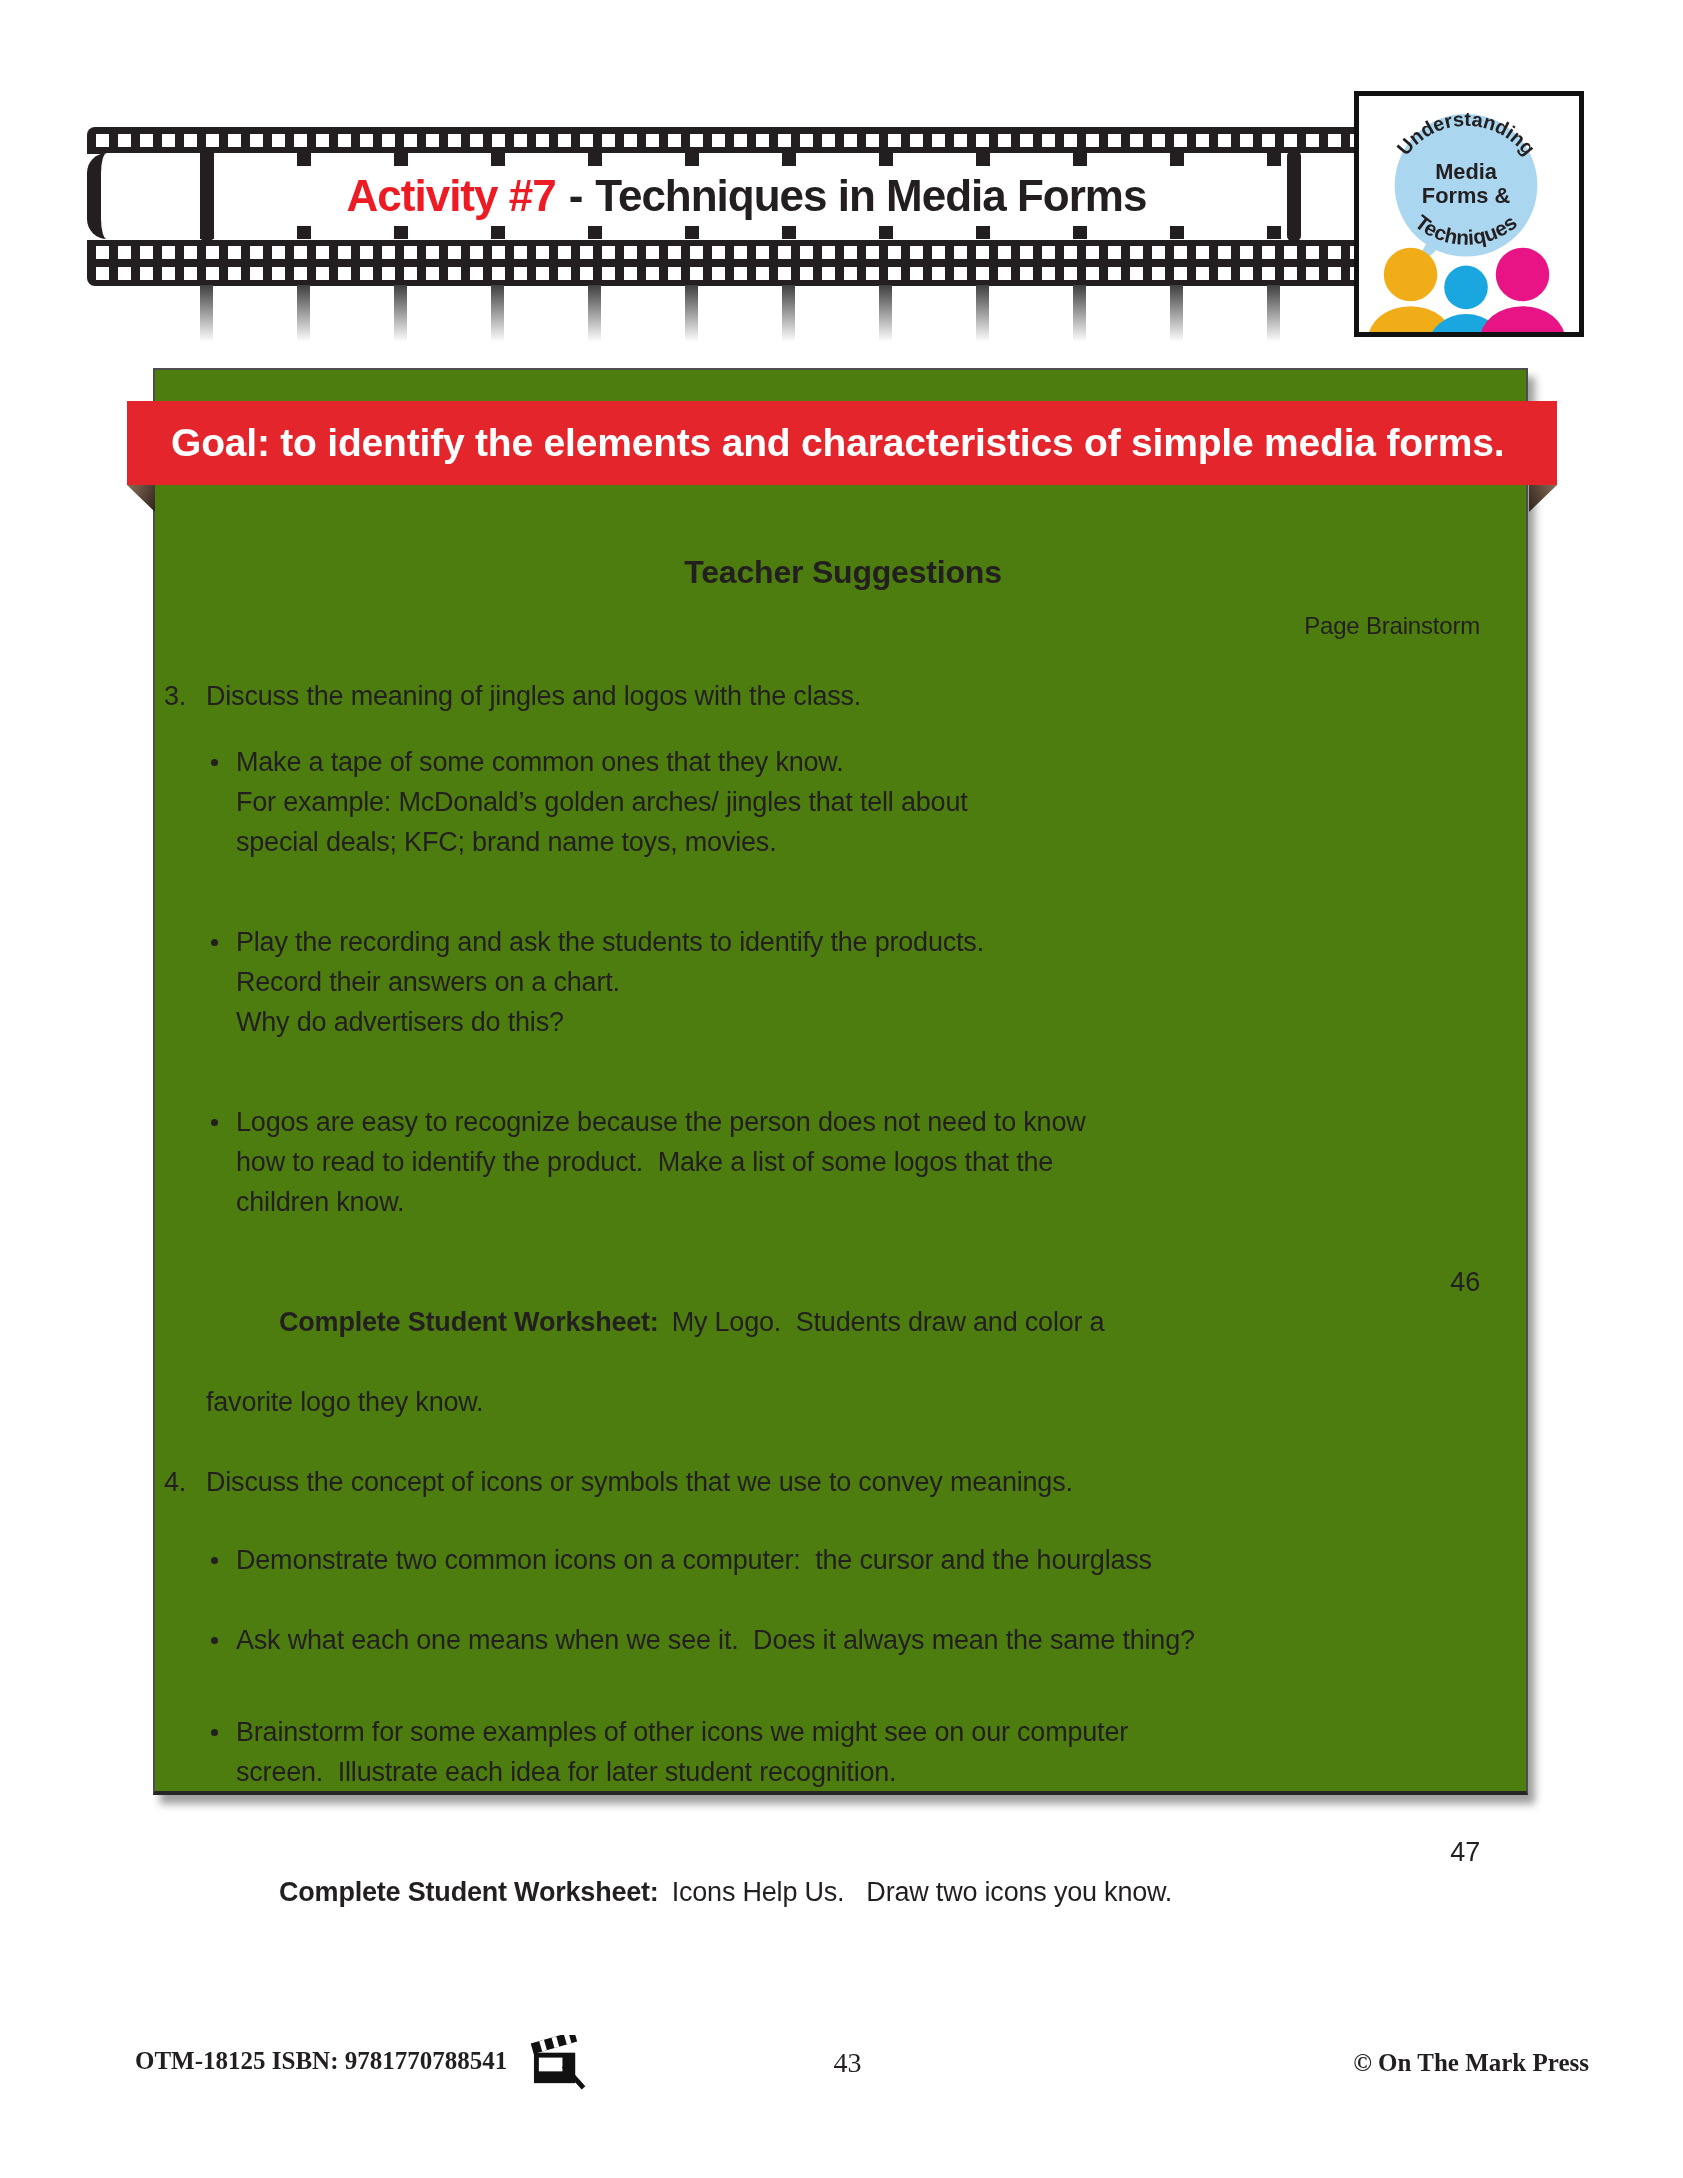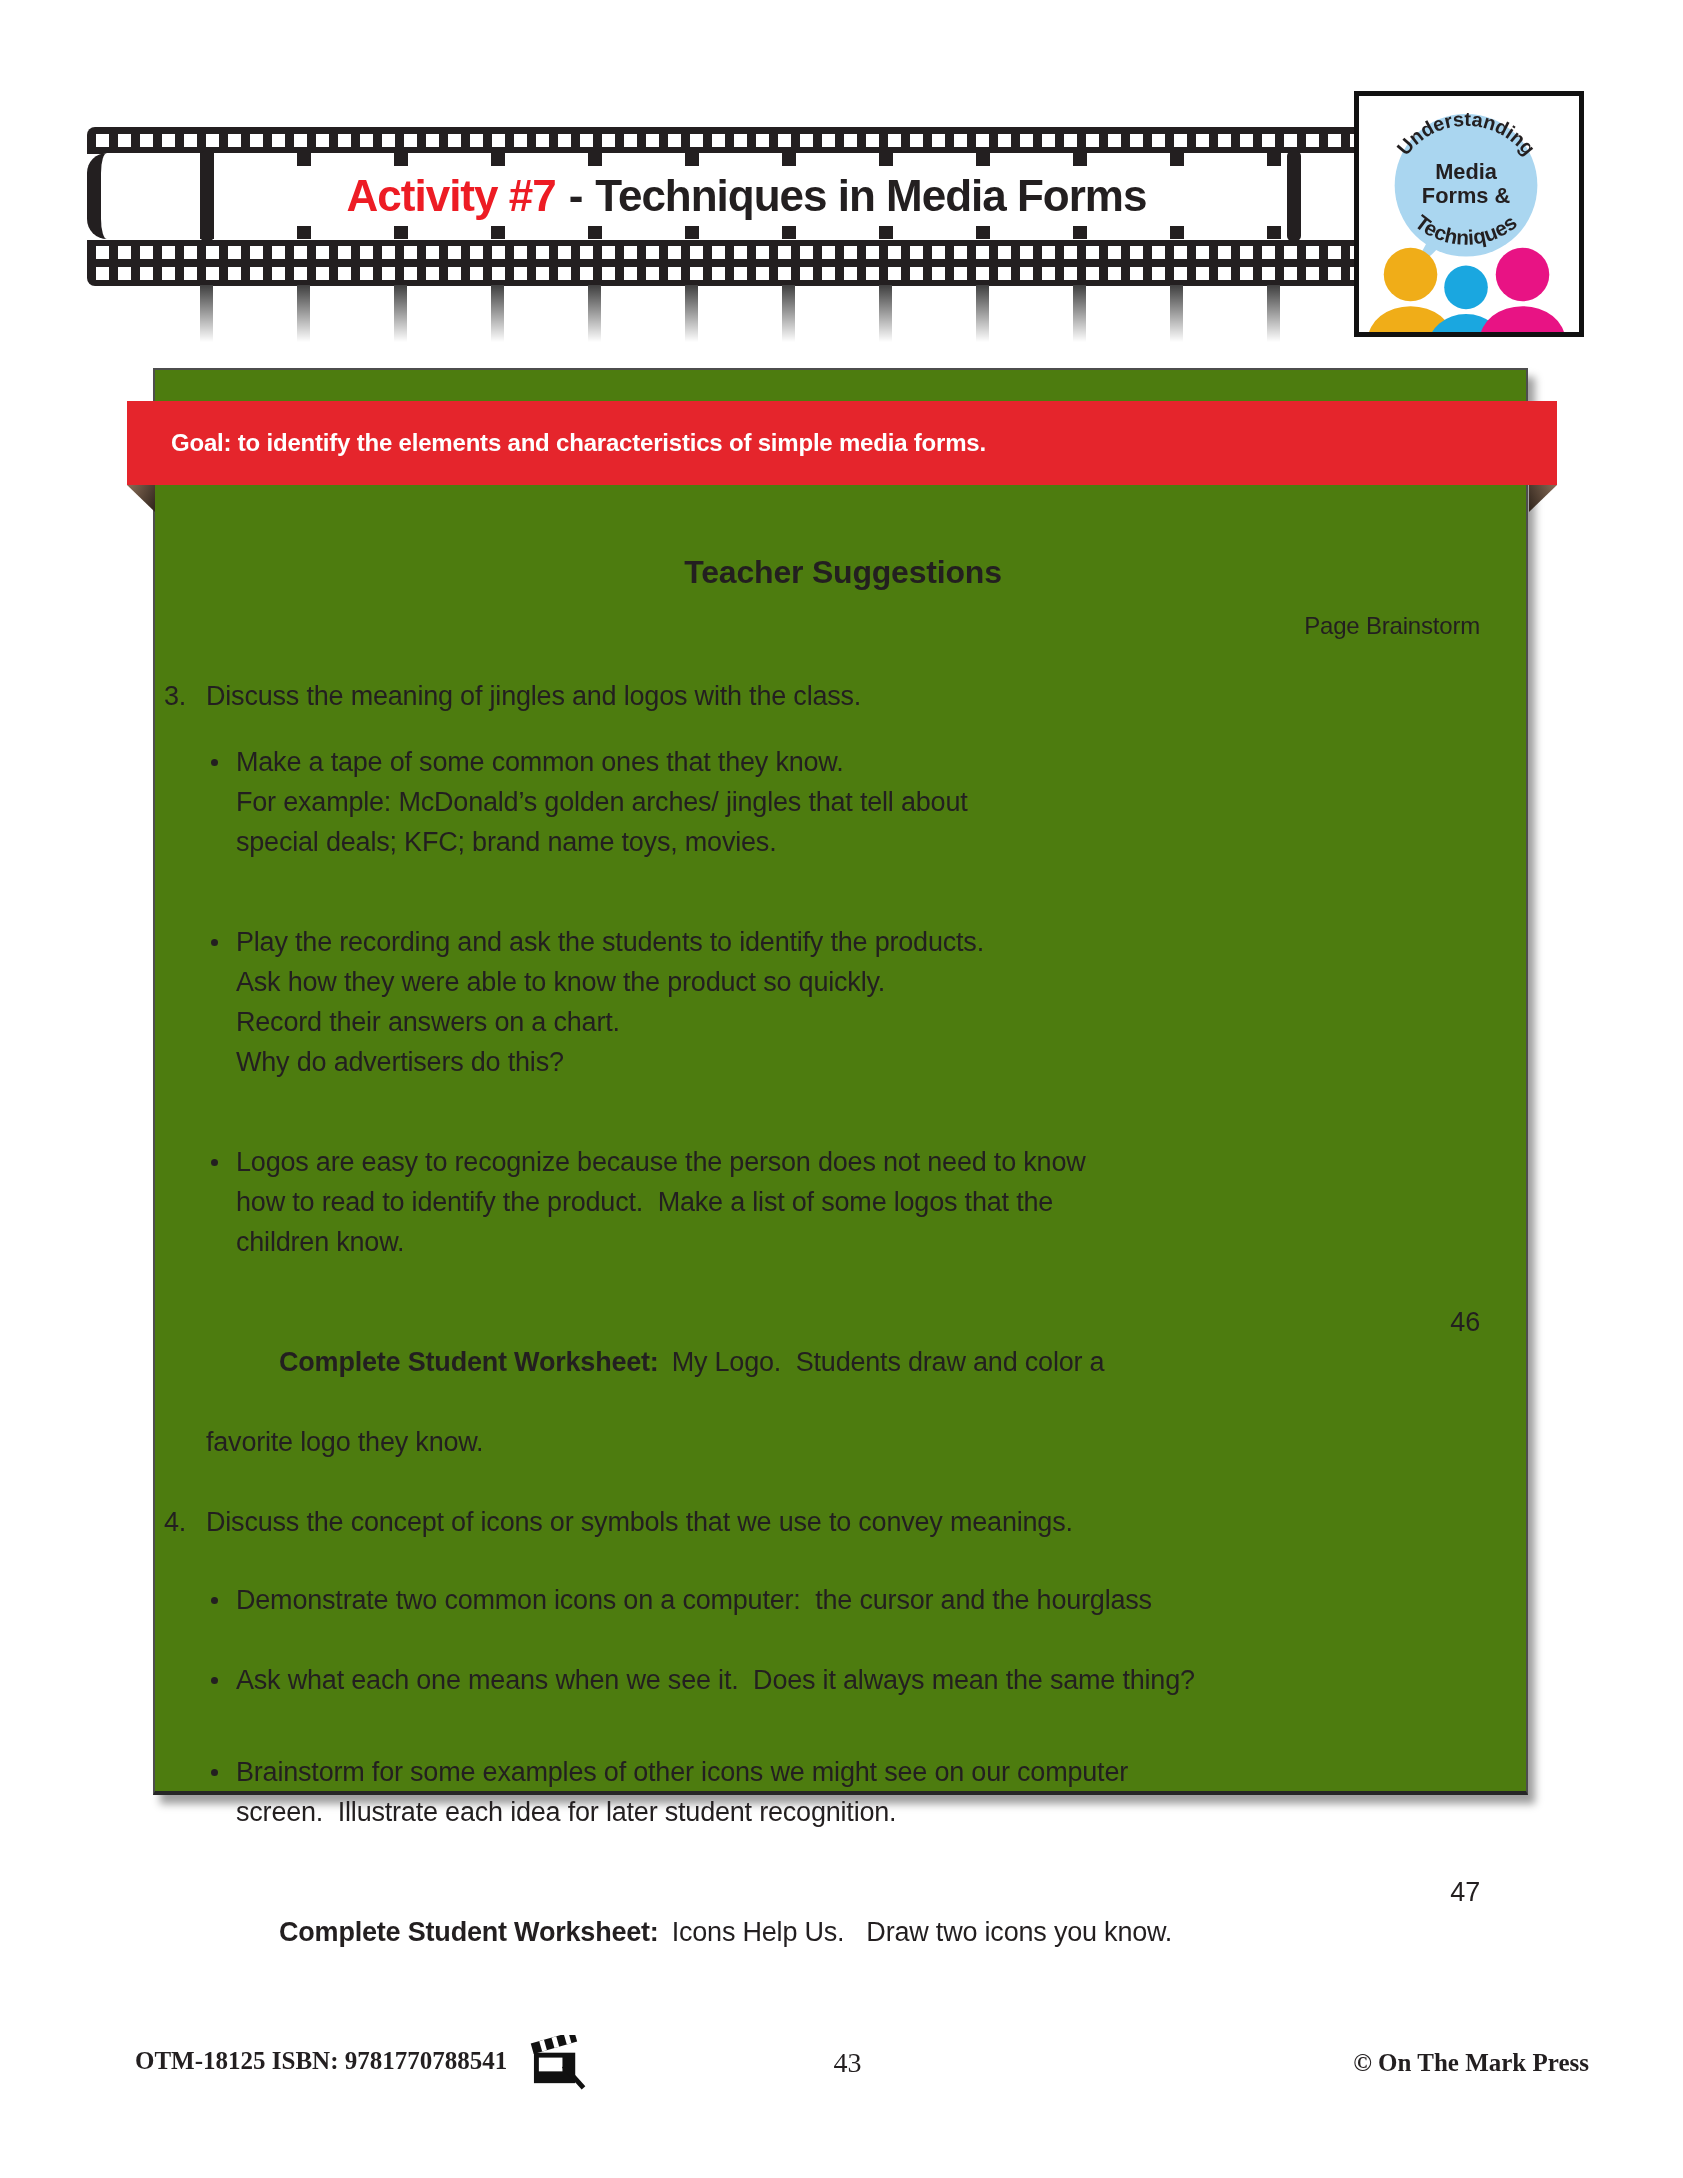--- a/index.html
+++ b/index.html
@@ -33,21 +33,21 @@
      background:linear-gradient(to bottom,rgba(255,255,255,0) 0%,rgba(255,255,255,.55) 55%,#ffffff 100%);}
 
   
   .logo-box{position:absolute;left:1354px;top:91px;width:230px;height:246px;background:#ffffff;
      border:5px solid #111111;box-sizing:border-box;z-index:6;}
   .logo-box svg{display:block;}
 
   
   .goal-banner{position:absolute;left:127px;top:401px;width:1430px;height:84px;background:#e5252c;
      color:#ffffff;display:flex;align-items:center;padding-left:44px;box-sizing:border-box;
-     font-size:24px;font-weight:bold;z-index:5;letter-spacing:-0.2px;}
+     font-size:39px;font-weight:bold;z-index:5;letter-spacing:-0.2px;}
   .fold{position:absolute;top:485px;width:28px;height:27px;z-index:4;}
   .fold-left{left:127px;background:linear-gradient(115deg,#8a6e58,#2e231b);clip-path:polygon(0 0,100% 0,100% 100%);}
   .fold-right{left:1529px;background:linear-gradient(245deg,#8a6e58,#2e231b);clip-path:polygon(0 0,100% 0,0 100%);}
 
   
   .page-box{position:absolute;left:153px;top:368px;width:1375px;height:1427px;background:#4d7c0f;
      border:2px solid #4d4d4d;border-bottom:4px solid #262626;box-sizing:border-box;
      box-shadow:7px 9px 8px rgba(0,0,0,0.38);z-index:1;}
   .page-inner{padding:0 46px 0 51px;font-size:27px;letter-spacing:-0.2px;}
   .page-heading{margin-top:182px;text-align:center;font-size:32px;font-weight:bold;line-height:40px;}
@@ -146,21 +146,20 @@
           <div class="tline">Make a tape of some common ones that they know.</div>
           <div class="tline">For example: McDonald’s golden arches/ jingles that tell about</div>
           <div class="tline">special deals; KFC; brand name toys, movies.</div>
         </div>
       </div>
 
       <div class="bullet bn">
         <span class="dot"></span>
         <div>
           <div class="tline">Play the recording and ask the students to identify the products.</div>
-          <div class="tline">Ask how they were able to know the product so quickly.</div>
           <div class="tline">Record their answers on a chart.</div>
           <div class="tline">Why do advertisers do this?</div>
         </div>
       </div>
 
       <div class="bullet bn">
         <span class="dot"></span>
         <div>
           <div class="tline">Logos are easy to recognize because the person does not need to know</div>
           <div class="tline">how to read to identify the product.  Make a list of some logos that the</div>

